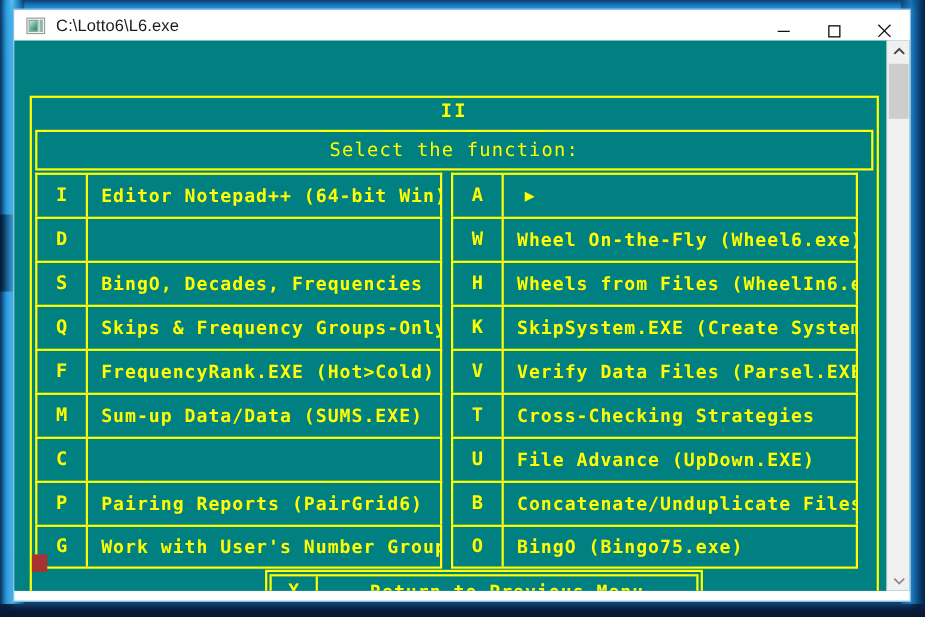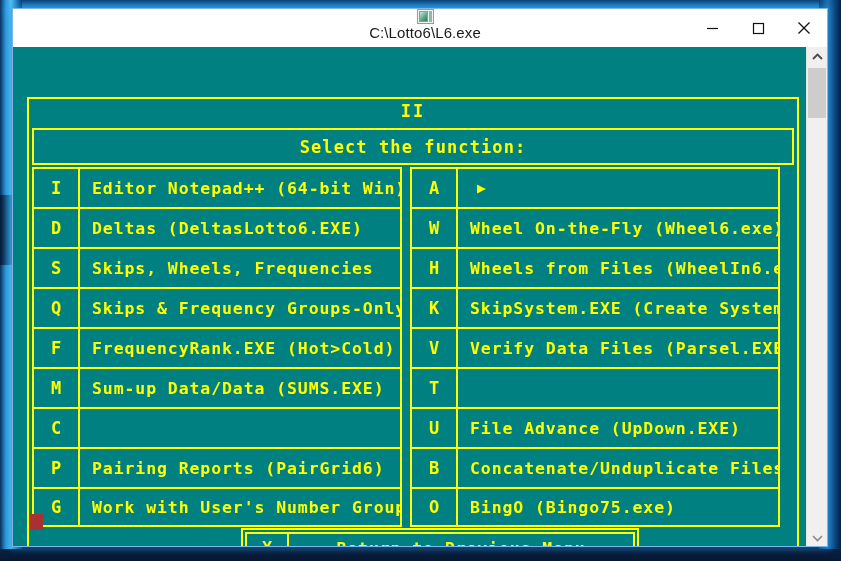--- a/index.html
+++ b/index.html
@@ -57,26 +57,25 @@
     background: #ffffff;
     border: 1px solid #7ab6e8;
     box-shadow: 0 0 6px 2px rgba(40,150,220,.55);
     box-sizing: border-box;
     overflow: hidden;
   }
 
   
   #titlebar {
     position: relative;
-    height: 38px;
+    height: 28px;
     background: #ffffff;
     display: flex;
     align-items: center;
     box-sizing: border-box;
-    flex-direction: column;
   }
   #app-icon {
     width: 17px; height: 15px;
     margin-left: 11px;
     border: 1px solid #9a9a9a;
     background: #f2f2f2;
     box-sizing: border-box;
     display: flex;
     padding: 1px;
   }
@@ -179,21 +178,21 @@
   #select-box {
     position: absolute;
     left: 19px; top: 81px;
     width: 762px; height: 37px;
     border: 2px solid #ffff00;
     box-sizing: border-box;
     display: flex; align-items: center; justify-content: center;
     color: #ffff00;
     font-size: 17px;
     letter-spacing: 1.1px;
-    font-weight: bold;
+    font-weight: normal;
   }
 
   
   .col {
     position: absolute;
     top: 120px;
     width: 370px;
   }
   #col-left  { left: 19px; }
   #col-right { left: 397px; }
@@ -310,25 +309,24 @@
 
       <div id="select-box">Select the function:</div>
 
       <div class="col" id="col-left">
         <div class="menu-row">
           <div class="row-key">I</div>
           <div class="row-label">Editor Notepad++ (64-bit Win)</div>
         </div>
         <div class="menu-row">
           <div class="row-key">D</div>
-          <div class="row-label">Deltas (DeltasLotto6.EXE)</div>
         </div>
         <div class="menu-row">
           <div class="row-key">S</div>
-          <div class="row-label">Skips, Wheels, Frequencies</div>
+          <div class="row-label">BingO, Decades, Frequencies</div>
         </div>
         <div class="menu-row">
           <div class="row-key">Q</div>
           <div class="row-label">Skips &amp; Frequency Groups-Only</div>
         </div>
         <div class="menu-row">
           <div class="row-key">F</div>
           <div class="row-label">FrequencyRank.EXE (Hot&gt;Cold)</div>
         </div>
         <div class="menu-row">
@@ -366,20 +364,21 @@
         <div class="menu-row">
           <div class="row-key">K</div>
           <div class="row-label">SkipSystem.EXE (Create Systems)</div>
         </div>
         <div class="menu-row">
           <div class="row-key">V</div>
           <div class="row-label">Verify Data Files (Parsel.EXE)</div>
         </div>
         <div class="menu-row">
           <div class="row-key">T</div>
+          <div class="row-label">Cross-Checking Strategies</div>
         </div>
         <div class="menu-row">
           <div class="row-key">U</div>
           <div class="row-label">File Advance (UpDown.EXE)</div>
         </div>
         <div class="menu-row">
           <div class="row-key">B</div>
           <div class="row-label">Concatenate/Unduplicate Files</div>
         </div>
         <div class="menu-row">

